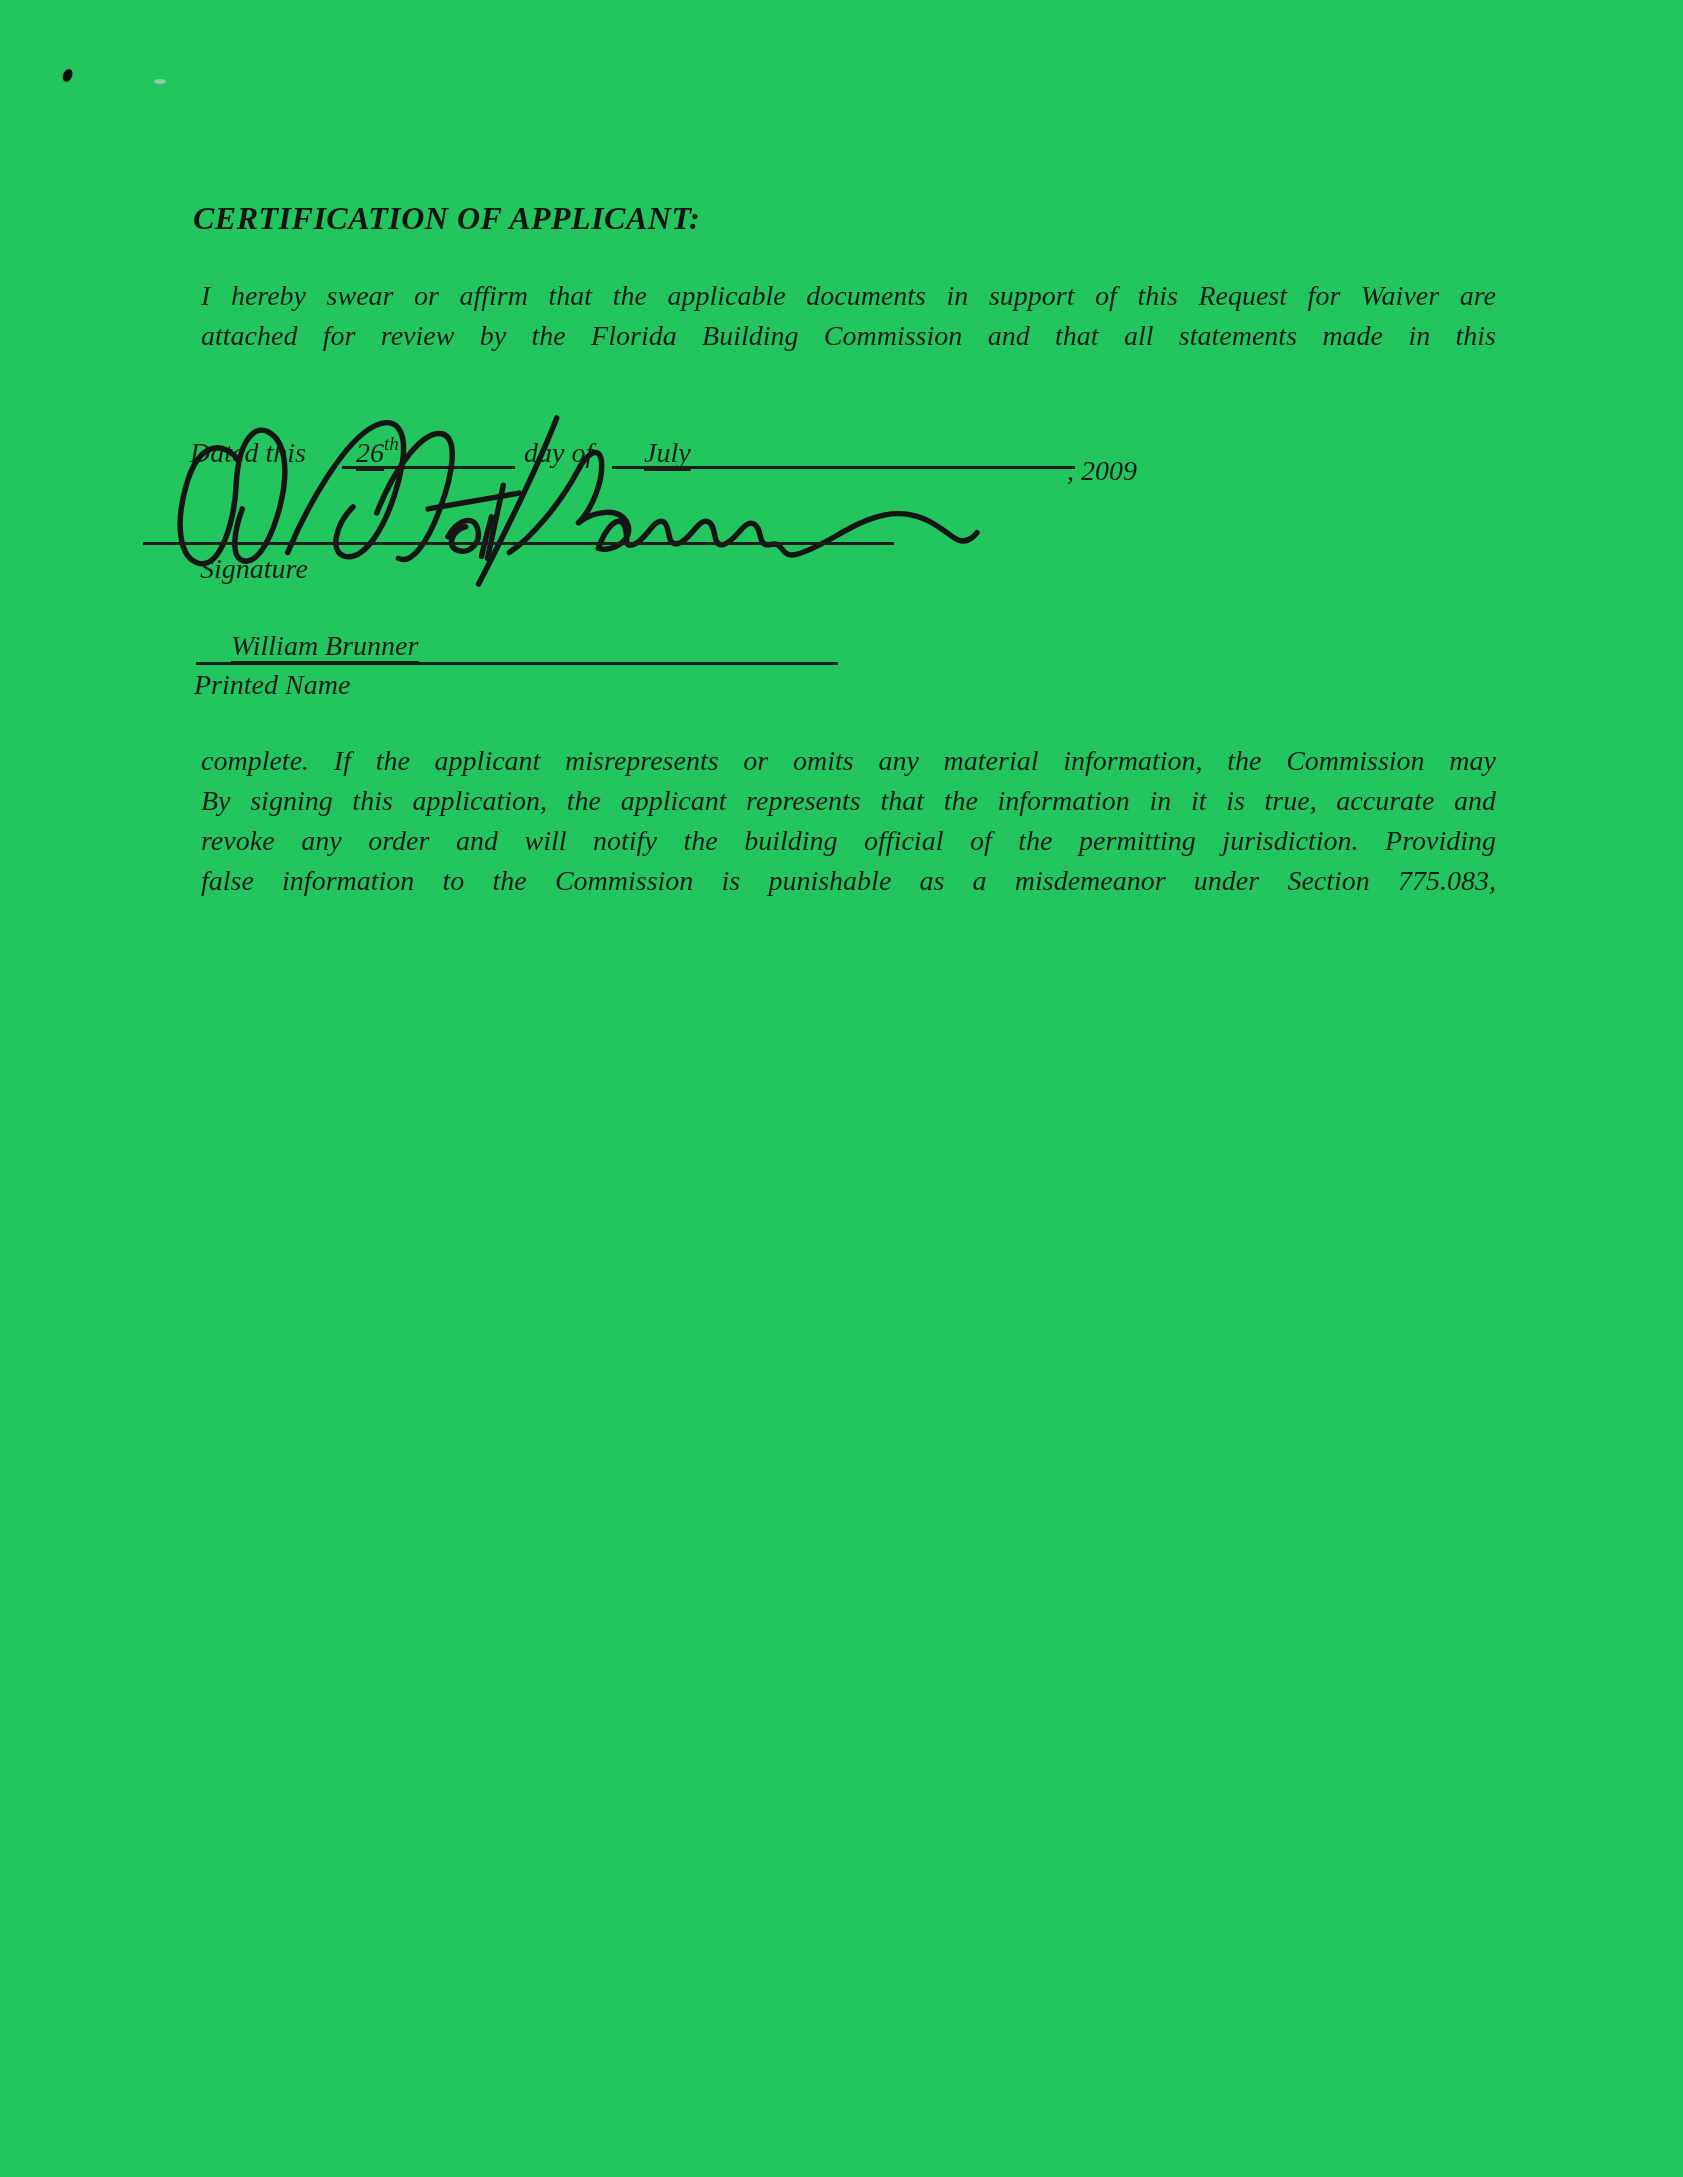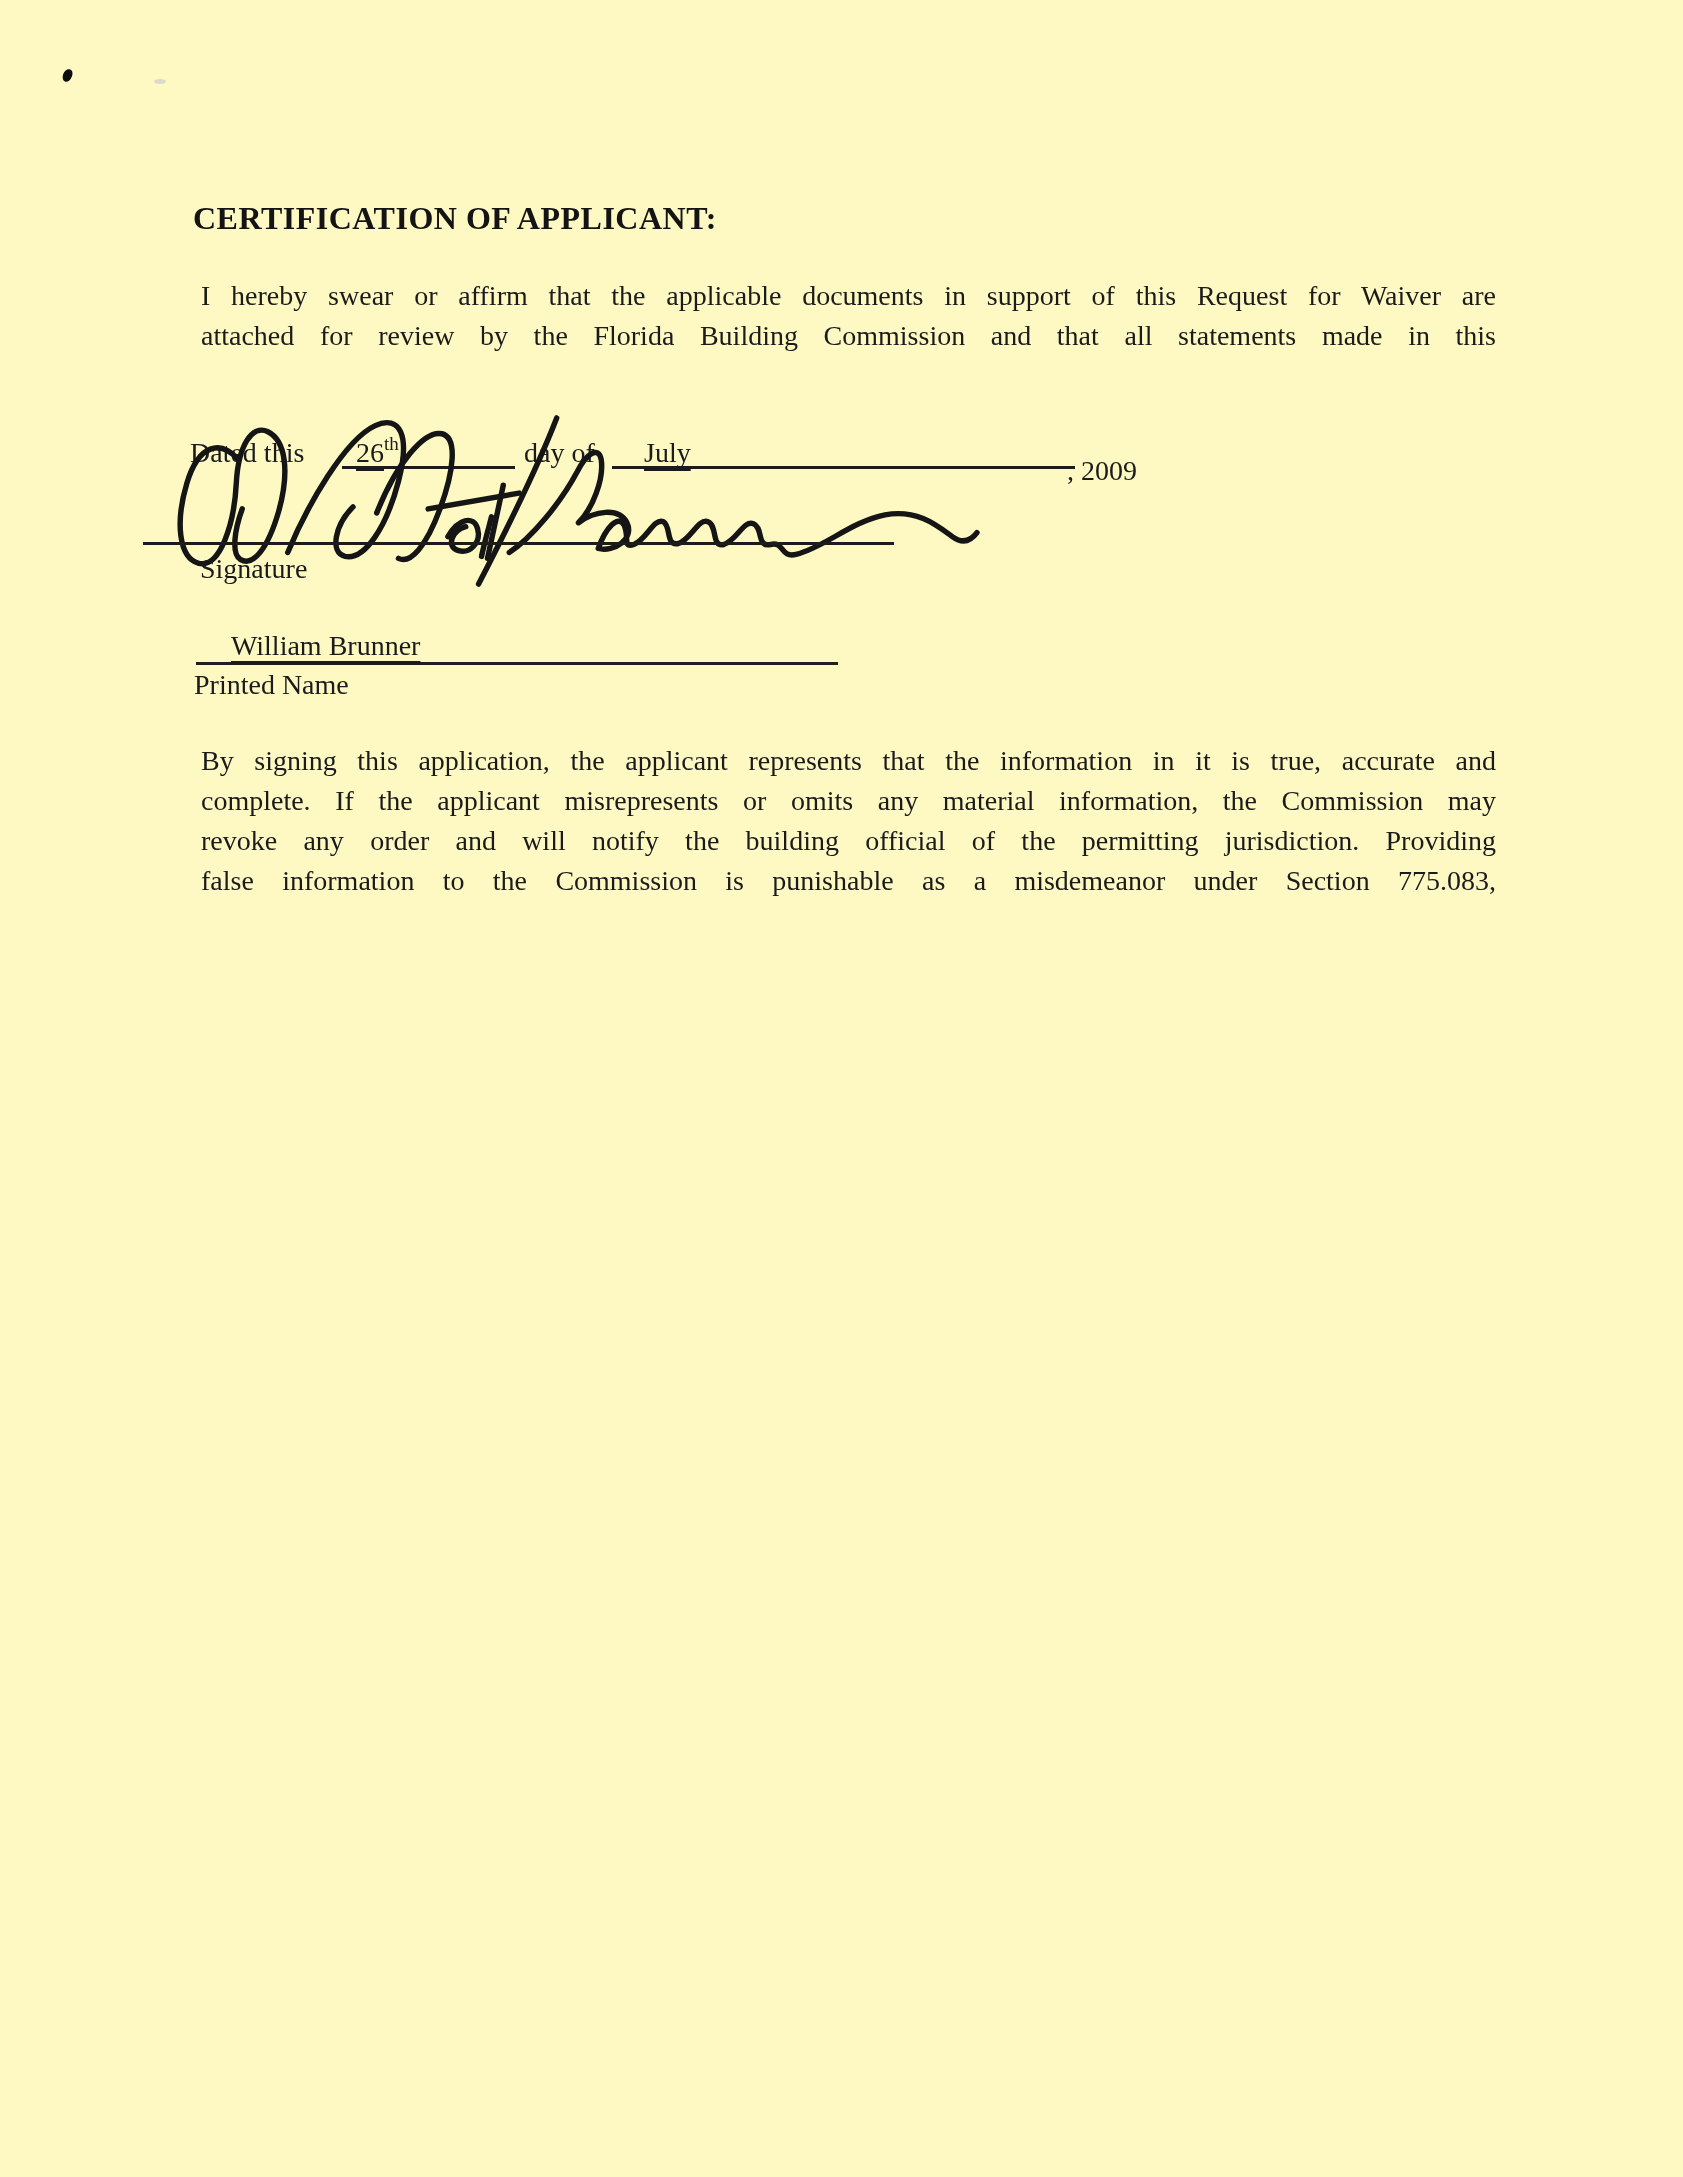--- a/index.html
+++ b/index.html
@@ -4,24 +4,25 @@
 <style>
   html, body {
     margin: 0;
     padding: 0;
     background: #ffffff;
   }
   .page {
     position: relative;
     width: 1683px;
     height: 2177px;
-    background: #fef9c3;
+    background: #22c55e;
     font-family: "Liberation Serif", "DejaVu Serif", serif;
     color: #1b1b1b;
     overflow: hidden;
+    font-style: italic;
   }
   .abs { position: absolute; }
   .heading {
     left: 193px; top: 200px;
     margin: 0;
     font-size: 32px;
     font-weight: bold;
     letter-spacing: 0.5px;
     white-space: nowrap;
     color: #141414;
@@ -141,20 +142,20 @@
   </svg>
 
   <div class="abs sigline"></div>
   <div class="abs dtext" style="left:200px; top:553px">Signature</div>
 
   <div class="abs nameline"></div>
   <div class="abs dtext fill-in" style="left:231px; top:630px">William Brunner</div>
   <div class="abs dtext" style="left:194px; top:669px">Printed Name</div>
 
   <div class="abs para" style="top:741px">
+    <div class="jline">complete. If the applicant misrepresents or omits any material information, the Commission may</div>
     <div class="jline">By signing this application, the applicant represents that the information in it is true, accurate and</div>
-    <div class="jline">complete. If the applicant misrepresents or omits any material information, the Commission may</div>
     <div class="jline">revoke any order and will notify the building official of the permitting jurisdiction. Providing</div>
     <div class="jline">false information to the Commission is punishable as a misdemeanor under Section 775.083,</div>
   </div>
 
 </div>
 
 
 </body></html>

